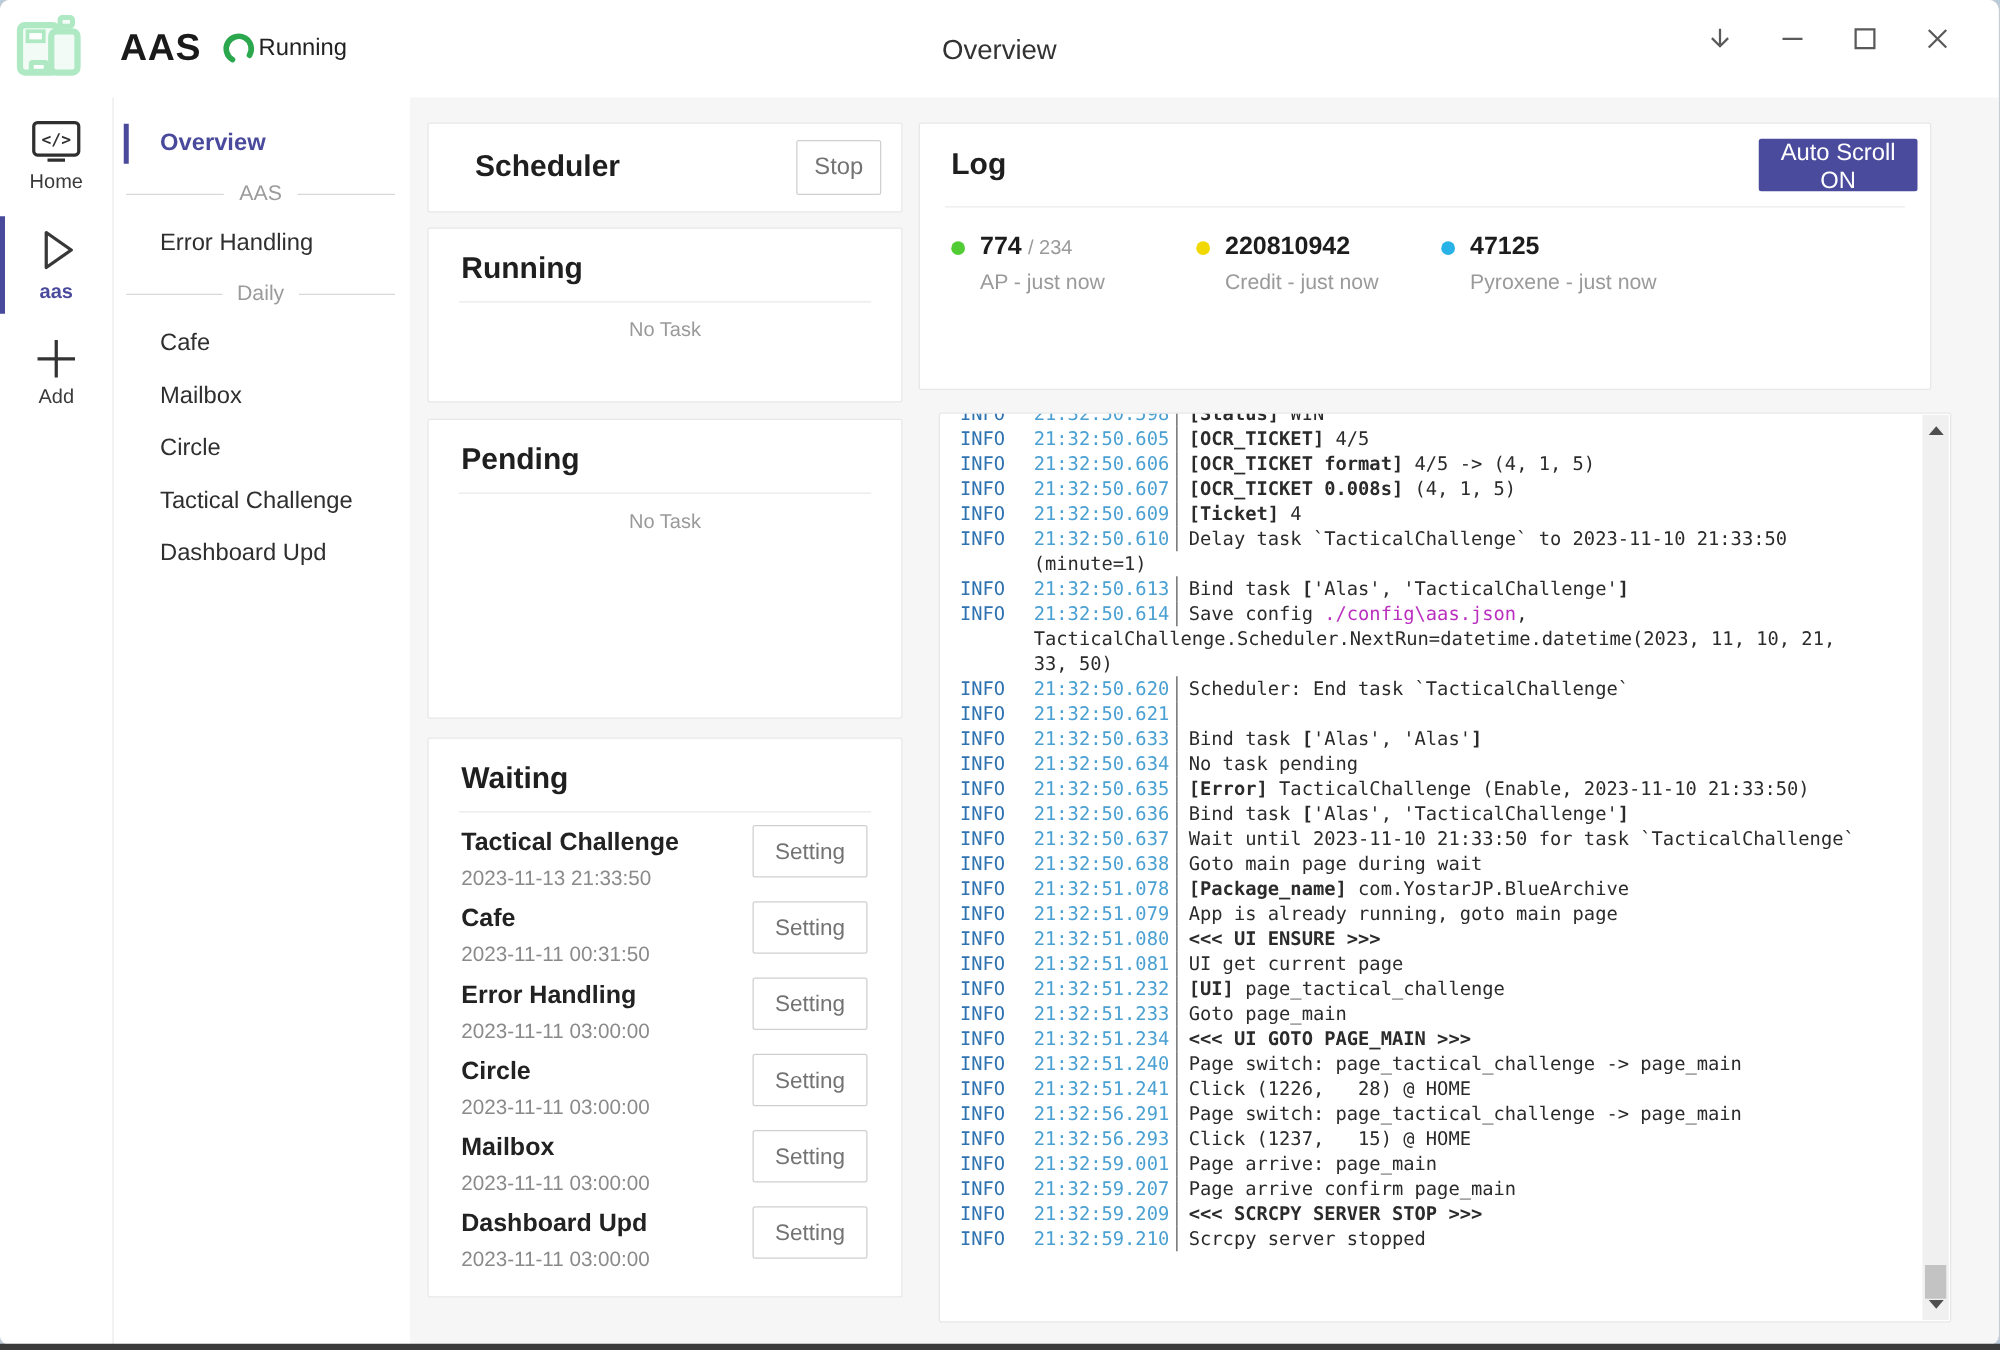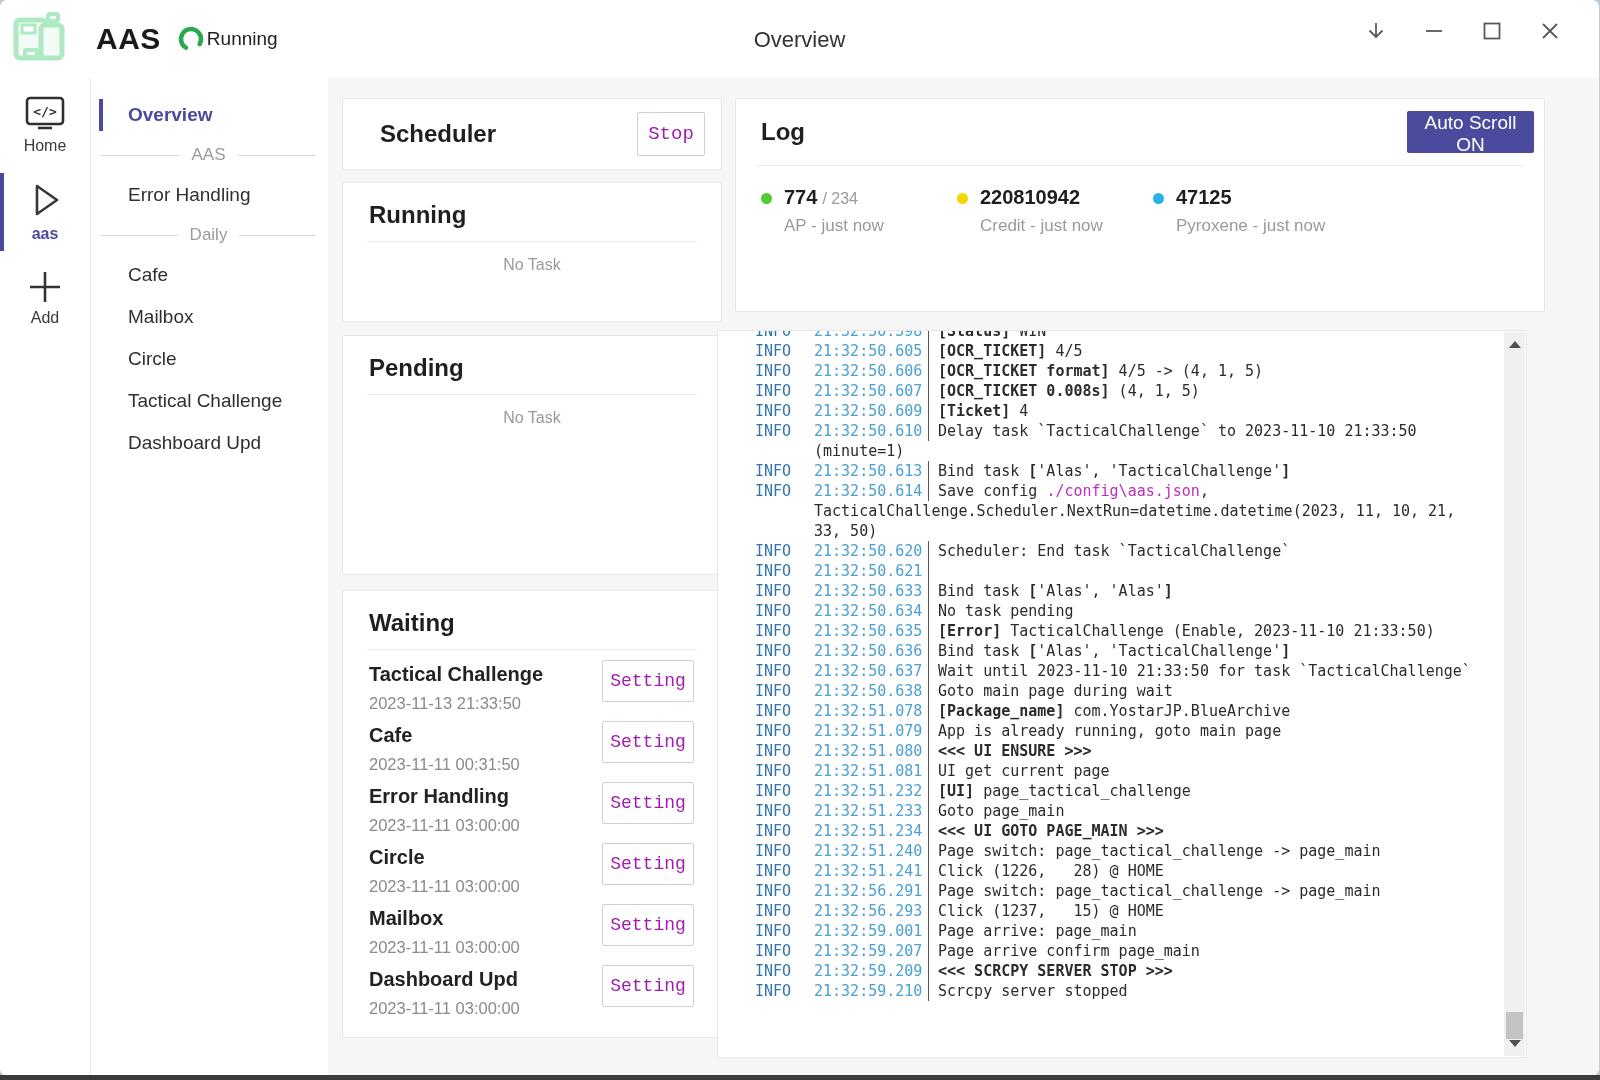--- a/index.html
+++ b/index.html
@@ -42,22 +42,22 @@
   .menu-divider .txt{margin:0 12px;font-size:17px;color:#9b9b9b;}
 
   
   .main{position:absolute;left:328px;top:78px;right:0;bottom:0;background:#f6f6f6;}
   .card{position:absolute;background:#fff;border:1px solid #e7e7e7;border-radius:2px;box-sizing:border-box;}
   .card-title{font-size:24px;font-weight:600;color:#1f1f1f;}
 
   
   .sched{left:14px;top:20px;width:380px;height:72px;display:flex;align-items:center;
     justify-content:space-between;padding:0 16px 0 37px;}
-  .btn{background:#fff;border:1px solid #d0d0d0;border-radius:2px;color:#a21caf;
-    font-family:Liberation Mono, monospace;cursor:pointer;}
+  .btn{background:#fff;border:1px solid #d0d0d0;border-radius:2px;color:#737373;
+    font-family:Liberation Sans, sans-serif;cursor:pointer;}
   .stop-btn{width:68px;height:44px;font-size:19px;}
   .panel{left:14px;width:380px;padding:18px 0 0 0;}
   .panel .hd{padding:0 26px 12px 26px;}
   .panel .divider{height:1px;background:#e9e9e9;margin:0 24px;}
   .panel .empty{color:#9a9a9a;font-size:16px;text-align:center;margin-top:14px;}
   .running-card{top:104px;height:140px;}
   .pending-card{top:257px;height:240px;}
   .waiting-card{top:512px;height:448px;}
 
   .wait-list{padding:10px 26px 0 26px;}
@@ -74,21 +74,21 @@
   .log-hd-div{height:1px;background:#ececec;margin:0 20px;}
   .stats{display:flex;padding:20px 0 0 25px;}
   .stat{width:196px;display:flex;}
   .stat .dot{width:11px;height:11px;border-radius:50%;margin-top:7px;flex:0 0 11px;}
   .stat .body{margin-left:12px;}
   .stat .val{font-size:20px;font-weight:700;color:#1d1d1d;}
   .stat .extra{font-size:16px;font-weight:400;color:#9a9a9a;margin-left:5px;}
   .stat .lab{font-size:17px;color:#9a9a9a;margin-top:7px;}
 
   
-  .log-box{left:389px;top:252px;width:810px;height:728px;overflow:hidden;padding-left:21px;}
+  .log-box{left:423px;top:252px;width:810px;height:728px;overflow:hidden;}
   .log-content{margin:-10px 0 0 0;padding-left:16px;overflow:hidden;height:720px;}
   .log-row{display:flex;align-items:stretch;font-family:"DejaVu Sans Mono",monospace;
     font-size:15px;line-height:20px;white-space:pre;color:#2b2b2b;}
   .log-row .lv{flex:0 0 59px;color:#2e72b0;}
   .log-row .tm{flex:0 0 112px;color:#4aa0d2;}
   .log-row .pipe{flex:0 0 0;border-left:1.6px solid #555;margin:0 9px 0 2px;}
   .log-row .msg{flex:1;}
   .seg-b{font-weight:700;}
   .seg-m{color:#bb2fbf;}
 

